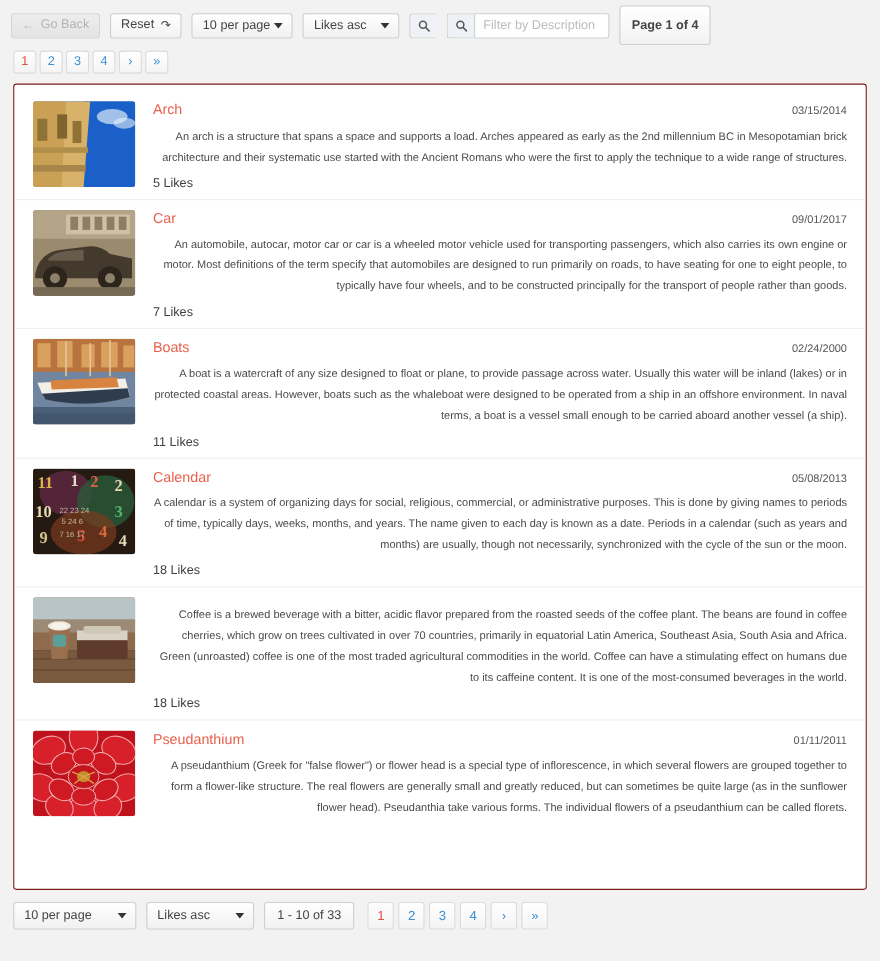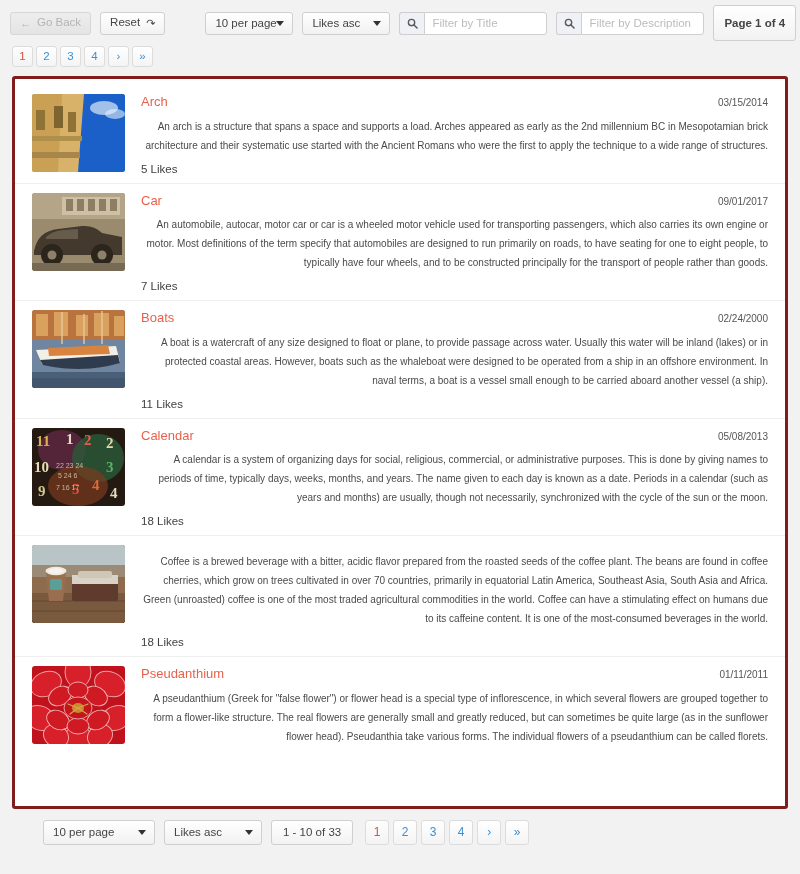--- a/index.html
+++ b/index.html
@@ -62,21 +62,21 @@
   }
   .select .caret {
     position: absolute;
     right: 8px; top: 50%;
     width: 0; height: 0;
     margin-top: -2px;
     border-left: 4px solid transparent;
     border-right: 4px solid transparent;
     border-top: 5px solid #333;
   }
-  .sel-perpage { width: 92px; margin-left: 31px; }
+  .sel-perpage { width: 92px; }
   .sel-sort    { width: 88px; }
 
   .searchbox {
     display: inline-flex;
     align-items: stretch;
     height: 23px;
   }
   .searchbox .sicon {
     width: 25px;
     display: flex; align-items: center; justify-content: center;
@@ -132,21 +132,21 @@
     line-height: 1;
   }
   .pager .pg.active { color: #d9503f; background: linear-gradient(#fdfdfd,#f3f3f3); }
 
   .toppager { padding: 8px 10px 0 12px; }
 
   
   .card {
     margin: 9px 12px 0 12px;
     background: #fff;
-    border: 3px solid #7f1d1d;
+    border: 1px solid #7f1d1d;
     border-radius: 3px;
     padding: 6px 0 4px 0;
     height: 733px;
     overflow: hidden;
   }
 
   .row {
     display: flex;
     gap: 16px;
     padding: 9px 17px 8px 17px;
@@ -244,21 +244,20 @@
     <span class="caret"></span>
   </div>
 
   <div class="searchbox">
     <span class="sicon">
       <svg width="11" height="11" viewBox="0 0 16 16">
           <circle cx="6.6" cy="6.6" r="4.6" fill="none" stroke="#5a5a5a" stroke-width="2"></circle>
           <line x1="10.2" y1="10.2" x2="14.6" y2="14.6" stroke="#5a5a5a" stroke-width="2.2" stroke-linecap="round"></line>
         </svg>
     </span>
-    <input type="text" value="" placeholder="Filter by Title" style="">
   </div>
 
   <div class="searchbox">
     <span class="sicon">
       <svg width="11" height="11" viewBox="0 0 16 16">
           <circle cx="6.6" cy="6.6" r="4.6" fill="none" stroke="#5a5a5a" stroke-width="2"></circle>
           <line x1="10.2" y1="10.2" x2="14.6" y2="14.6" stroke="#5a5a5a" stroke-width="2.2" stroke-linecap="round"></line>
         </svg>
     </span>
     <input type="text" value="" placeholder="Filter by Description" style="">

